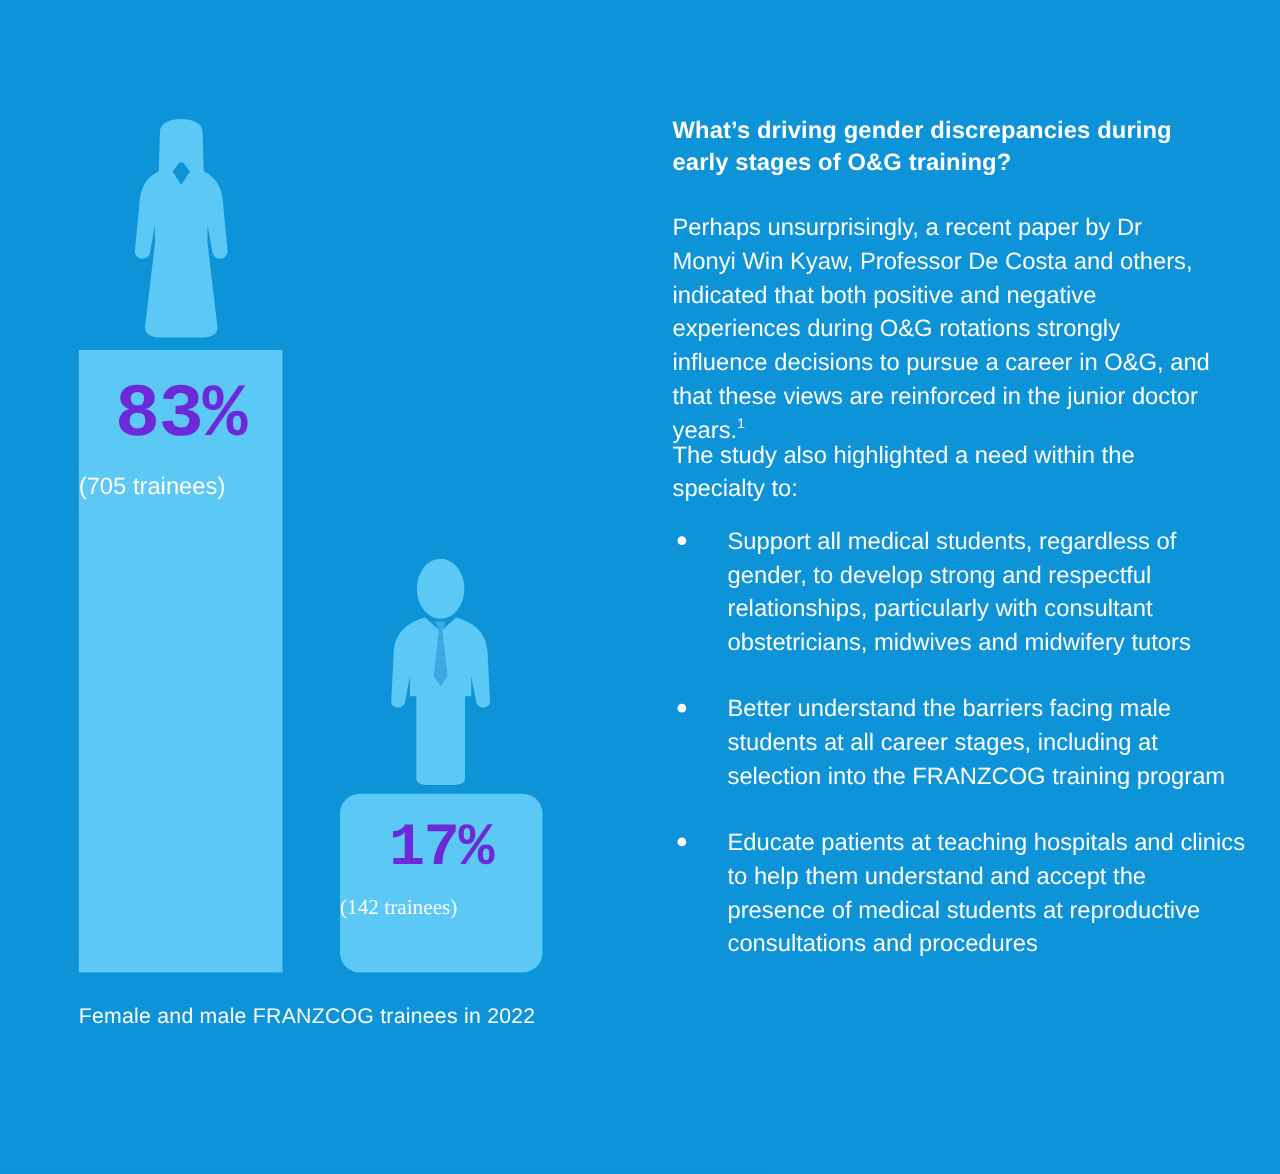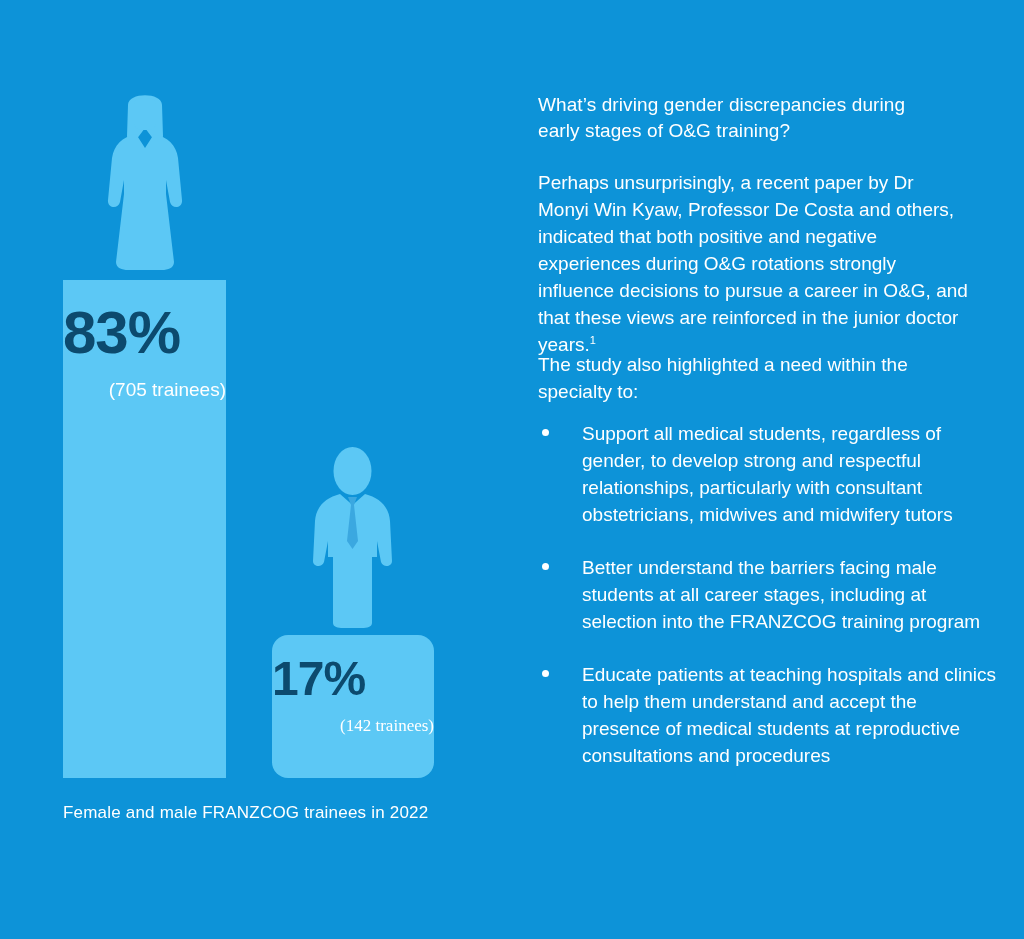--- a/index.html
+++ b/index.html
@@ -21,31 +21,33 @@
   .bar{
     position:absolute;
     background:#5cc8f5;
     box-sizing:border-box;
   }
   .bar-female{ left:63px; top:280px; width:163px; height:498px; }
   .bar-male  { left:272px; top:635px; width:162px; height:143px;border-radius:16px; }
 
   .bar-pct{
     position:absolute;left:0;right:0;
-    color:#0c4a6e;
+    text-align:center;
+    color:#6d28d9;
     font-weight:bold;
     letter-spacing:-1px;
     line-height:1;
+    font-family:Liberation Mono, monospace;
   }
   .bar-female .bar-pct{ top:23px; font-size:60px; }
   .bar-male   .bar-pct{ top:20px; font-size:48px; }
 
   .bar-sub{
     position:absolute;left:0;right:0;
-    text-align:right;
+    text-align:left;
     color:#ffffff;
     line-height:1;
   }
   .bar-female .bar-sub{ top:100px; font-size:19px; }
   .bar-male   .bar-sub{ top:82px;  font-size:17px;font-family:Liberation Serif, serif; }
 
   
   .figure{ position:absolute; }
   .fig-female{ left:100px; top:88px; width:90px; height:186px; }
   .fig-male  { left:310px; top:445px; width:85px; height:185px; }
@@ -57,21 +59,21 @@
     text-align:right;
   }
 
   
   .text-panel{
     position:absolute;left:538px;top:0;width:460px;height:939px;
     color:#ffffff;
   }
   .headline{
     position:absolute;top:92px;left:0;width:400px;
-    font-size:19px;font-weight:normal;line-height:1.35;
+    font-size:19px;font-weight:bold;line-height:1.35;
     letter-spacing:.1px;
   }
   .para{
     position:absolute;left:0;width:430px;
     font-size:19px;line-height:1.42;
   }
   .para-1{ top:170px; }
   .para-2{ top:352px; width:400px; }
 
   .sup{ font-size:11px; vertical-align:super; line-height:0; }

